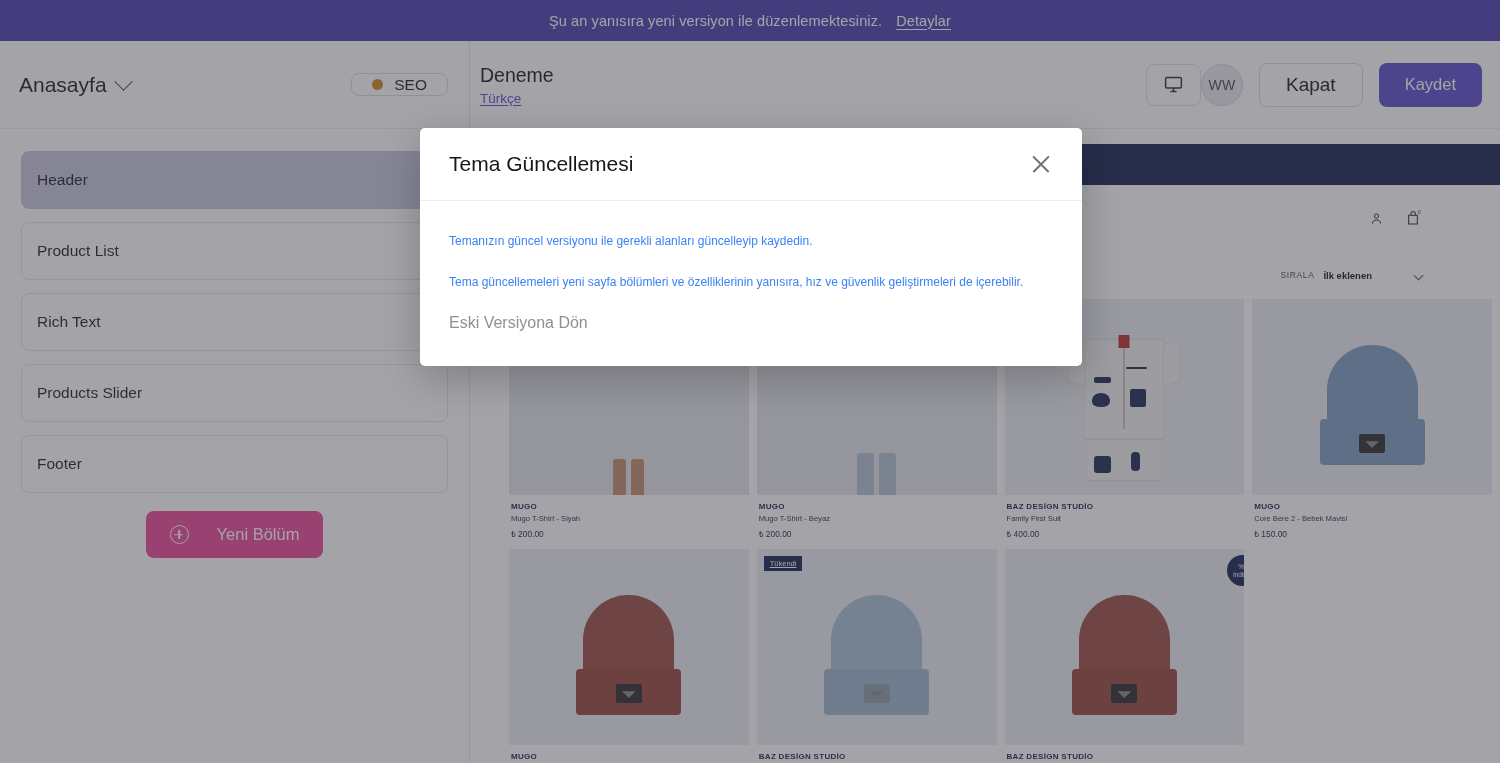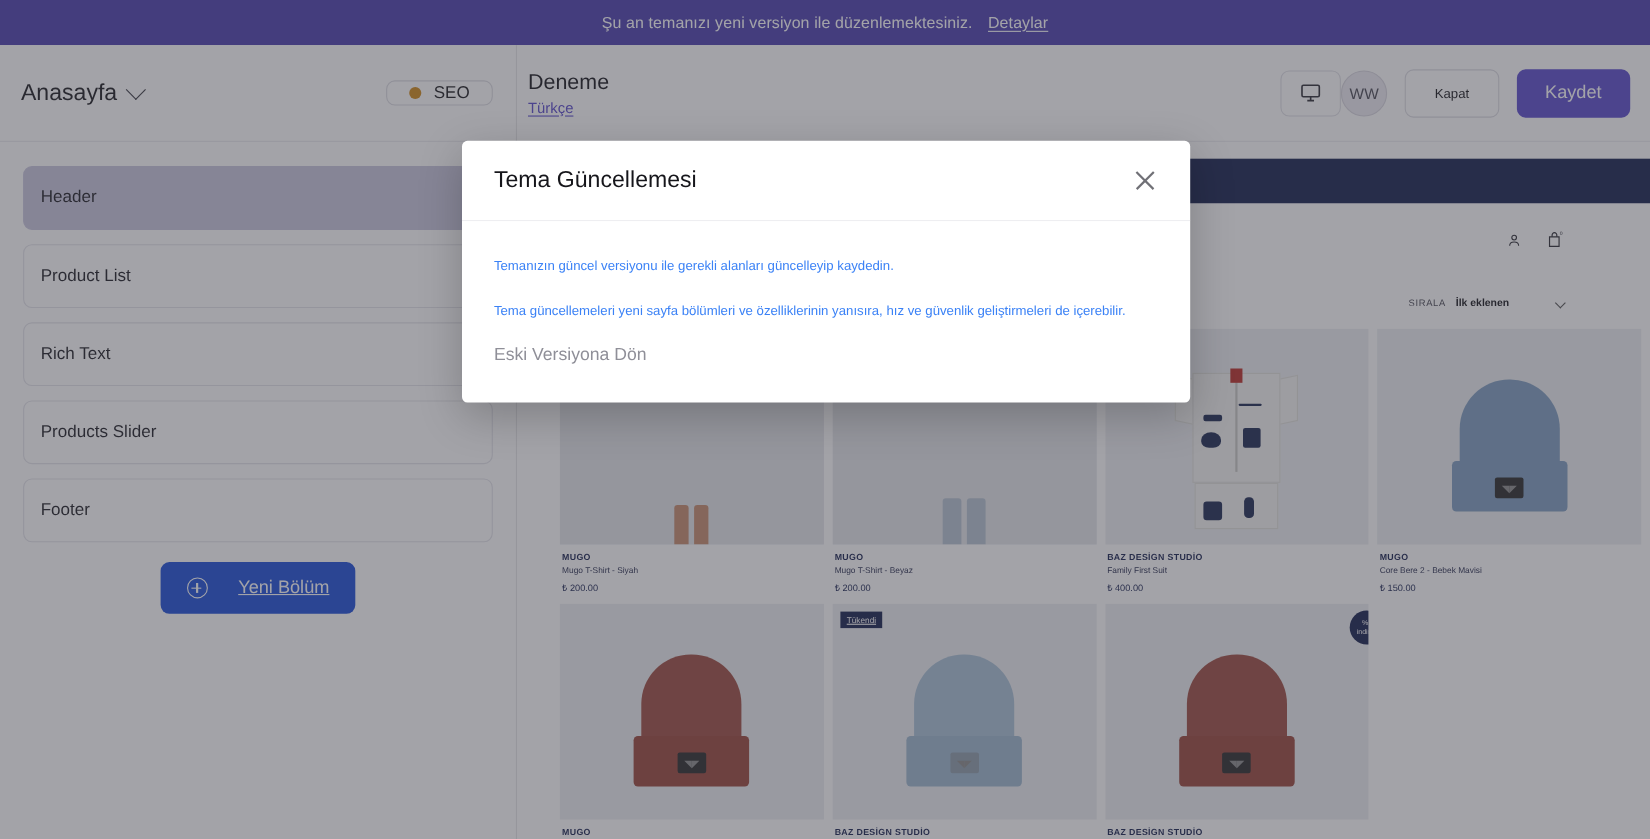--- a/index.html
+++ b/index.html
@@ -126,30 +126,29 @@
   }
   .new-section-wrap {
     display: flex;
     justify-content: center;
     margin-top: 18px;
   }
   .new-section-btn {
     display: flex;
     align-items: center;
     gap: 28px;
-    background: #1d4ed8;
+    background: #ec4899;
     color: #fff;
     border: none;
     border-radius: 8px;
     height: 47px;
     padding: 0 24px;
     font-size: 16.5px;
     font-family: inherit;
     cursor: pointer;
-    text-decoration: underline;
   }
   .plus-circle {
     width: 19px; height: 19px;
     border: 1.6px solid #fff;
     border-radius: 50%;
     position: relative;
     flex: 0 0 19px;
   }
   .plus-circle::before, .plus-circle::after {
     content: "";
@@ -218,21 +217,21 @@
     color: #4a4a55;
     letter-spacing: .3px;
     cursor: pointer;
   }
   .btn-outline {
     height: 44px;
     padding: 0 26px;
     border: 1px solid #dcdce2;
     border-radius: 8px;
     background: #fff;
-    font-size: 12px;
+    font-size: 19px;
     color: #17171c;
     font-family: inherit;
     cursor: pointer;
   }
   .btn-primary {
     height: 44px;
     padding: 0 26px;
     border: none;
     border-radius: 8px;
     background: #5b4ccd;
@@ -503,21 +502,21 @@
     cursor: pointer;
     display: inline-block;
   }
 </style>
 </head>
 <body>
 
 <div class="app">
 
   <div class="banner">
-    <span>Şu an temanızı yeni versiyon ile düzenlemektesiniz.</span>
+    <span>Şu an yanısıra yeni versiyon ile düzenlemektesiniz.</span>
     <span class="banner-link">Detaylar</span>
   </div>
 
   <div class="body-split">
 
     <div class="left-panel">
 
       <div class="left-header">
         <div class="page-select">
           <span class="page-select-label">Anasayfa</span>

